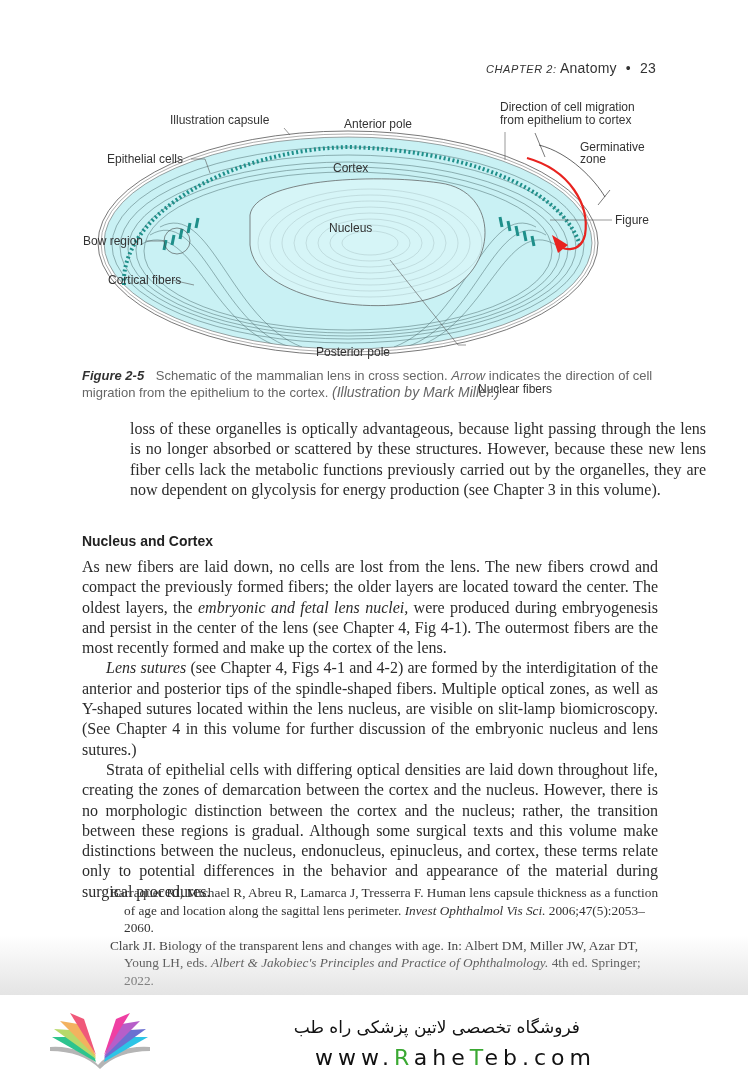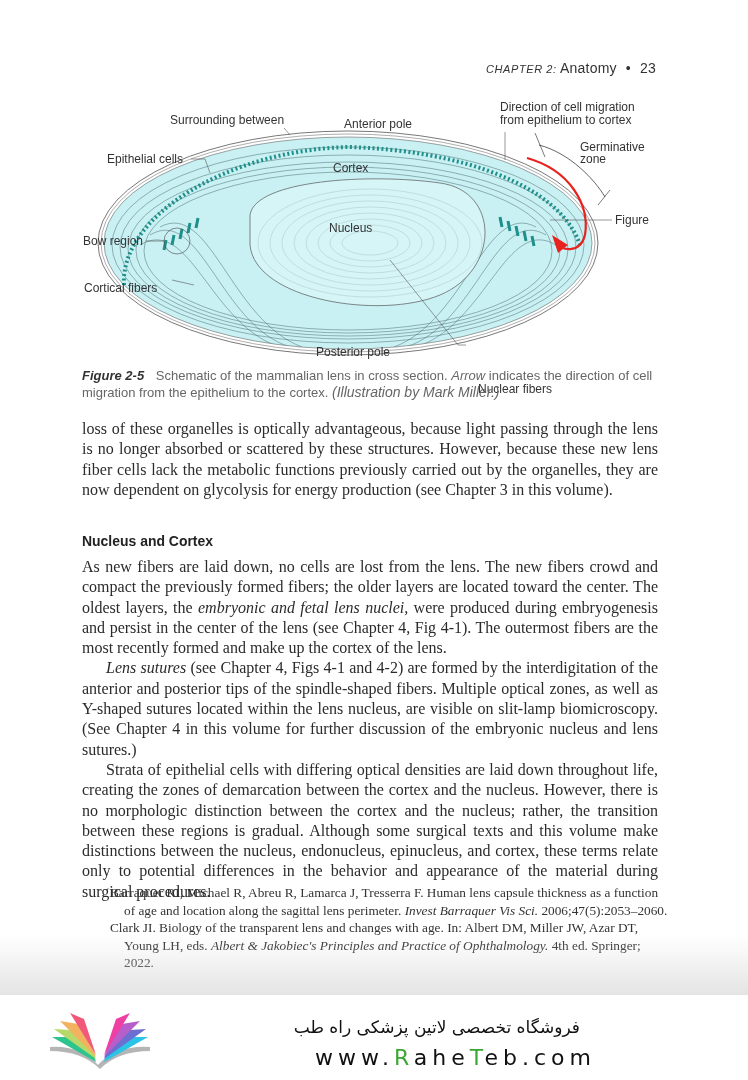--- a/index.html
+++ b/index.html
@@ -139,58 +139,58 @@
     <line x1="204" y1="33" x2="210" y2="40" stroke="#555" stroke-width="0.6"></line>
     <line x1="111" y1="64" x2="125" y2="64" stroke="#555" stroke-width="0.6"></line>
     <line x1="125" y1="64" x2="130" y2="78" stroke="#555" stroke-width="0.6"></line>
     <line x1="66" y1="146" x2="84" y2="146" stroke="#555" stroke-width="0.6"></line>
     <line x1="92" y1="185" x2="114" y2="190" stroke="#555" stroke-width="0.6"></line>
     <line x1="425" y1="37" x2="425" y2="65" stroke="#555" stroke-width="0.6"></line>
     <line x1="470" y1="125" x2="532" y2="125" stroke="#555" stroke-width="0.6"></line>
     <line x1="310" y1="165" x2="378" y2="250" stroke="#555" stroke-width="0.6"></line>
     <line x1="378" y1="250" x2="386" y2="250" stroke="#555" stroke-width="0.6"></line>
   </svg>
-  <div class="lbl" style="left:90px;top:18px;">Surrounding between</div>
+  <div class="lbl" style="left:90px;top:18px;">Illustration capsule</div>
   <div class="lbl" style="left:264px;top:22px;">Anterior pole</div>
   <div class="lbl" style="left:420px;top:5px;">Direction of cell migration</div>
   <div class="lbl" style="left:420px;top:18px;">from epithelium to cortex</div>
   <div class="lbl" style="left:27px;top:57px;">Epithelial cells</div>
   <div class="lbl" style="left:500px;top:45px;">Germinative</div>
   <div class="lbl" style="left:500px;top:57px;text-align:right;">zone</div>
   <div class="lbl" style="left:253px;top:66px;">Cortex</div>
   <div class="lbl" style="left:249px;top:126px;">Nucleus</div>
   <div class="lbl" style="left:535px;top:118px;">Figure</div>
   <div class="lbl" style="left:3px;top:139px;">Bow region</div>
-  <div class="lbl" style="left:4px;top:178px;margin-top:8px;">Cortical fibers</div>
+  <div class="lbl" style="left:28px;top:178px;">Cortical fibers</div>
   <div class="lbl" style="left:398px;top:243px;margin-top:44px;">Nuclear fibers</div>
   <div class="lbl" style="left:236px;top:250px;">Posterior pole</div>
 </div>
 
 <div class="caption">
   <span class="fig-num">Figure 2-5</span>
   <span>Schematic of the mammalian lens in cross section.</span>
   <i>Arrow</i>
   <span>indicates the direction of cell migration from the epithelium to the cortex.</span>
   <i class="small">(Illustration by Mark Miller.)</i>
 </div>
 
-<div class="body-text" style="top:419px;">
+<div class="body-text" style="top:419px;margin-left:48px;">
   <p>loss of these organelles is optically advantageous, because light passing through the lens is no longer absorbed or scattered by these structures. However, because these new lens fiber cells lack the metabolic functions previously carried out by the organelles, they are now dependent on glycolysis for energy production (see Chapter 3 in this volume).</p>
 </div>
 
 <div class="heading">Nucleus and Cortex</div>
 
 <div class="body-text" style="top:557px;">
   <p><span>As new fibers are laid down, no cells are lost from the lens. The new fibers crowd and compact the previously formed fibers; the older layers are located toward the center. The oldest layers, the </span><i>embryonic and fetal lens nuclei,</i><span> were produced during embryogenesis and persist in the center of the lens (see Chapter 4, Fig 4-1). The outermost fibers are the most recently formed and make up the cortex of the lens.</span></p>
   <p class="indent"><i>Lens sutures</i><span> (see Chapter 4, Figs 4-1 and 4-2) are formed by the interdigitation of the anterior and posterior tips of the spindle-shaped fibers. Multiple optical zones, as well as Y-shaped sutures located within the lens nucleus, are visible on slit-lamp biomicroscopy. (See Chapter 4 in this volume for further discussion of the embryonic nucleus and lens sutures.)</span></p>
   <p class="indent">Strata of epithelial cells with differing optical densities are laid down throughout life, creating the zones of demarcation between the cortex and the nucleus. However, there is no morphologic distinction between the cortex and the nucleus; rather, the transition between these regions is gradual. Although some surgical texts and this volume make distinctions between the nucleus, endonucleus, epinucleus, and cortex, these terms relate only to potential differences in the behavior and appearance of the material during surgical procedures.</p>
 </div>
 
 <div class="refs">
-  <p class="ref"><span>Barraquer RI, Michael R, Abreu R, Lamarca J, Tresserra F. Human lens capsule thickness as a function of age and location along the sagittal lens perimeter. </span><i>Invest Barraquer Vis Sci.</i><span> 2006;47(5):2053–2060.</span></p>
+  <p class="ref"><span>Barraquer RI, Michael R, Abreu R, Lamarca J, Tresserra F. Human lens capsule thickness as a function of age and location along the sagittal lens perimeter. </span><i>Invest Ophthalmol Vis Sci.</i><span> 2006;47(5):2053–2060.</span></p>
   <p class="ref"><span>Clark JI. Biology of the transparent lens and changes with age. In: Albert DM, Miller JW, Azar DT, Young LH, eds. </span><i>Albert &amp; Jakobiec's Principles and Practice of Ophthalmology.</i><span> 4th ed. Springer; 2022.</span></p>
 </div>
 
 <div class="fade"></div>
 
 <div class="footer">
   <div class="logo">
     <svg width="120" height="62" viewBox="0 0 120 62">
       <path d="M10,40 Q40,38 58,58 Q76,38 110,40 L110,44 Q78,44 60,62 Q42,44 10,44 Z" fill="#b5b5b5"></path>
       <path d="M12,30 L48,30 L56,55 Z" fill="#2ec48e"></path>

